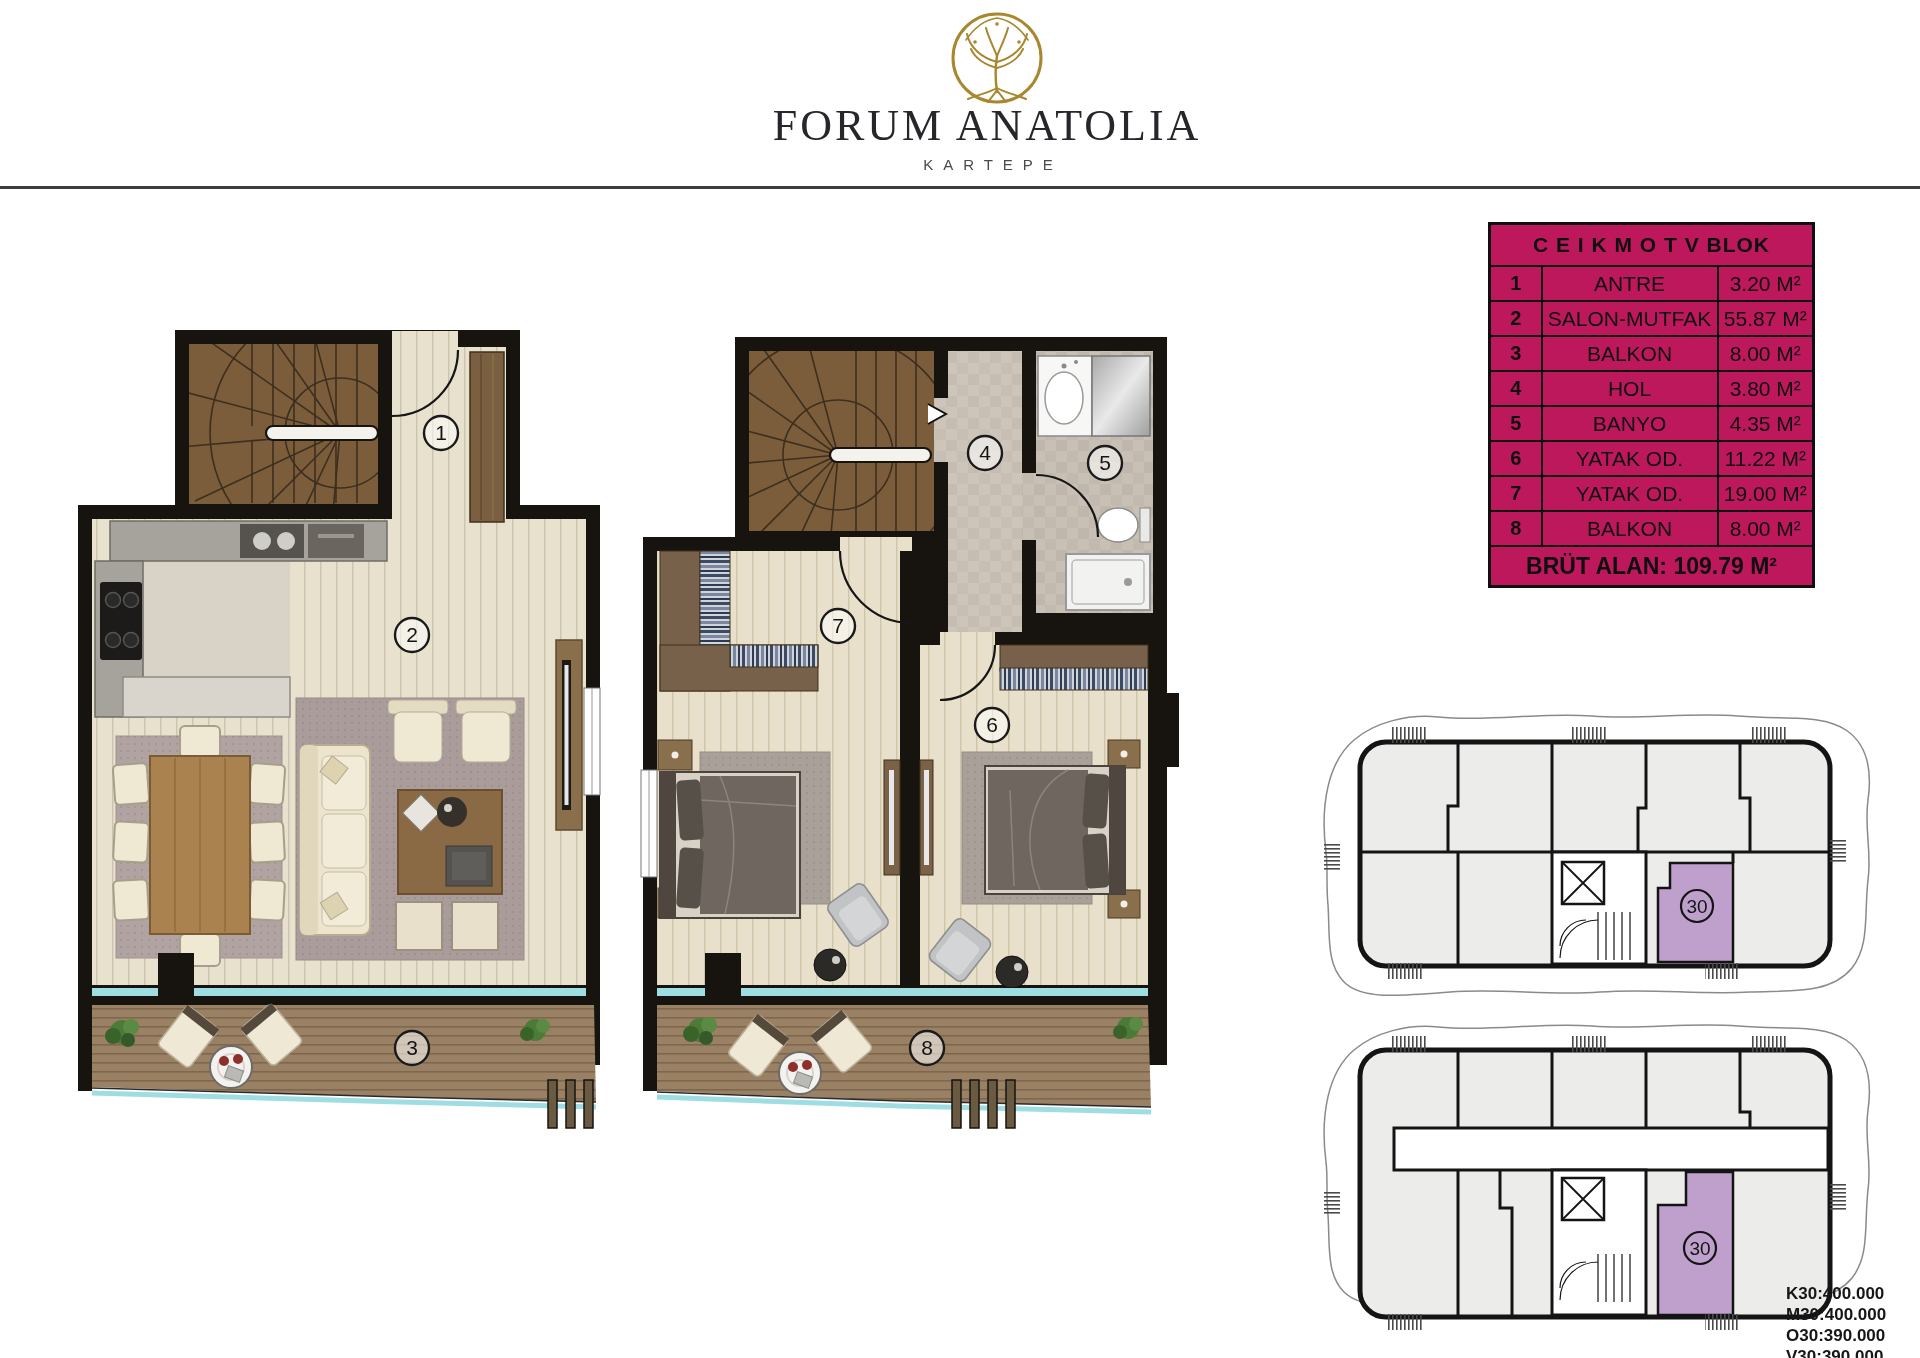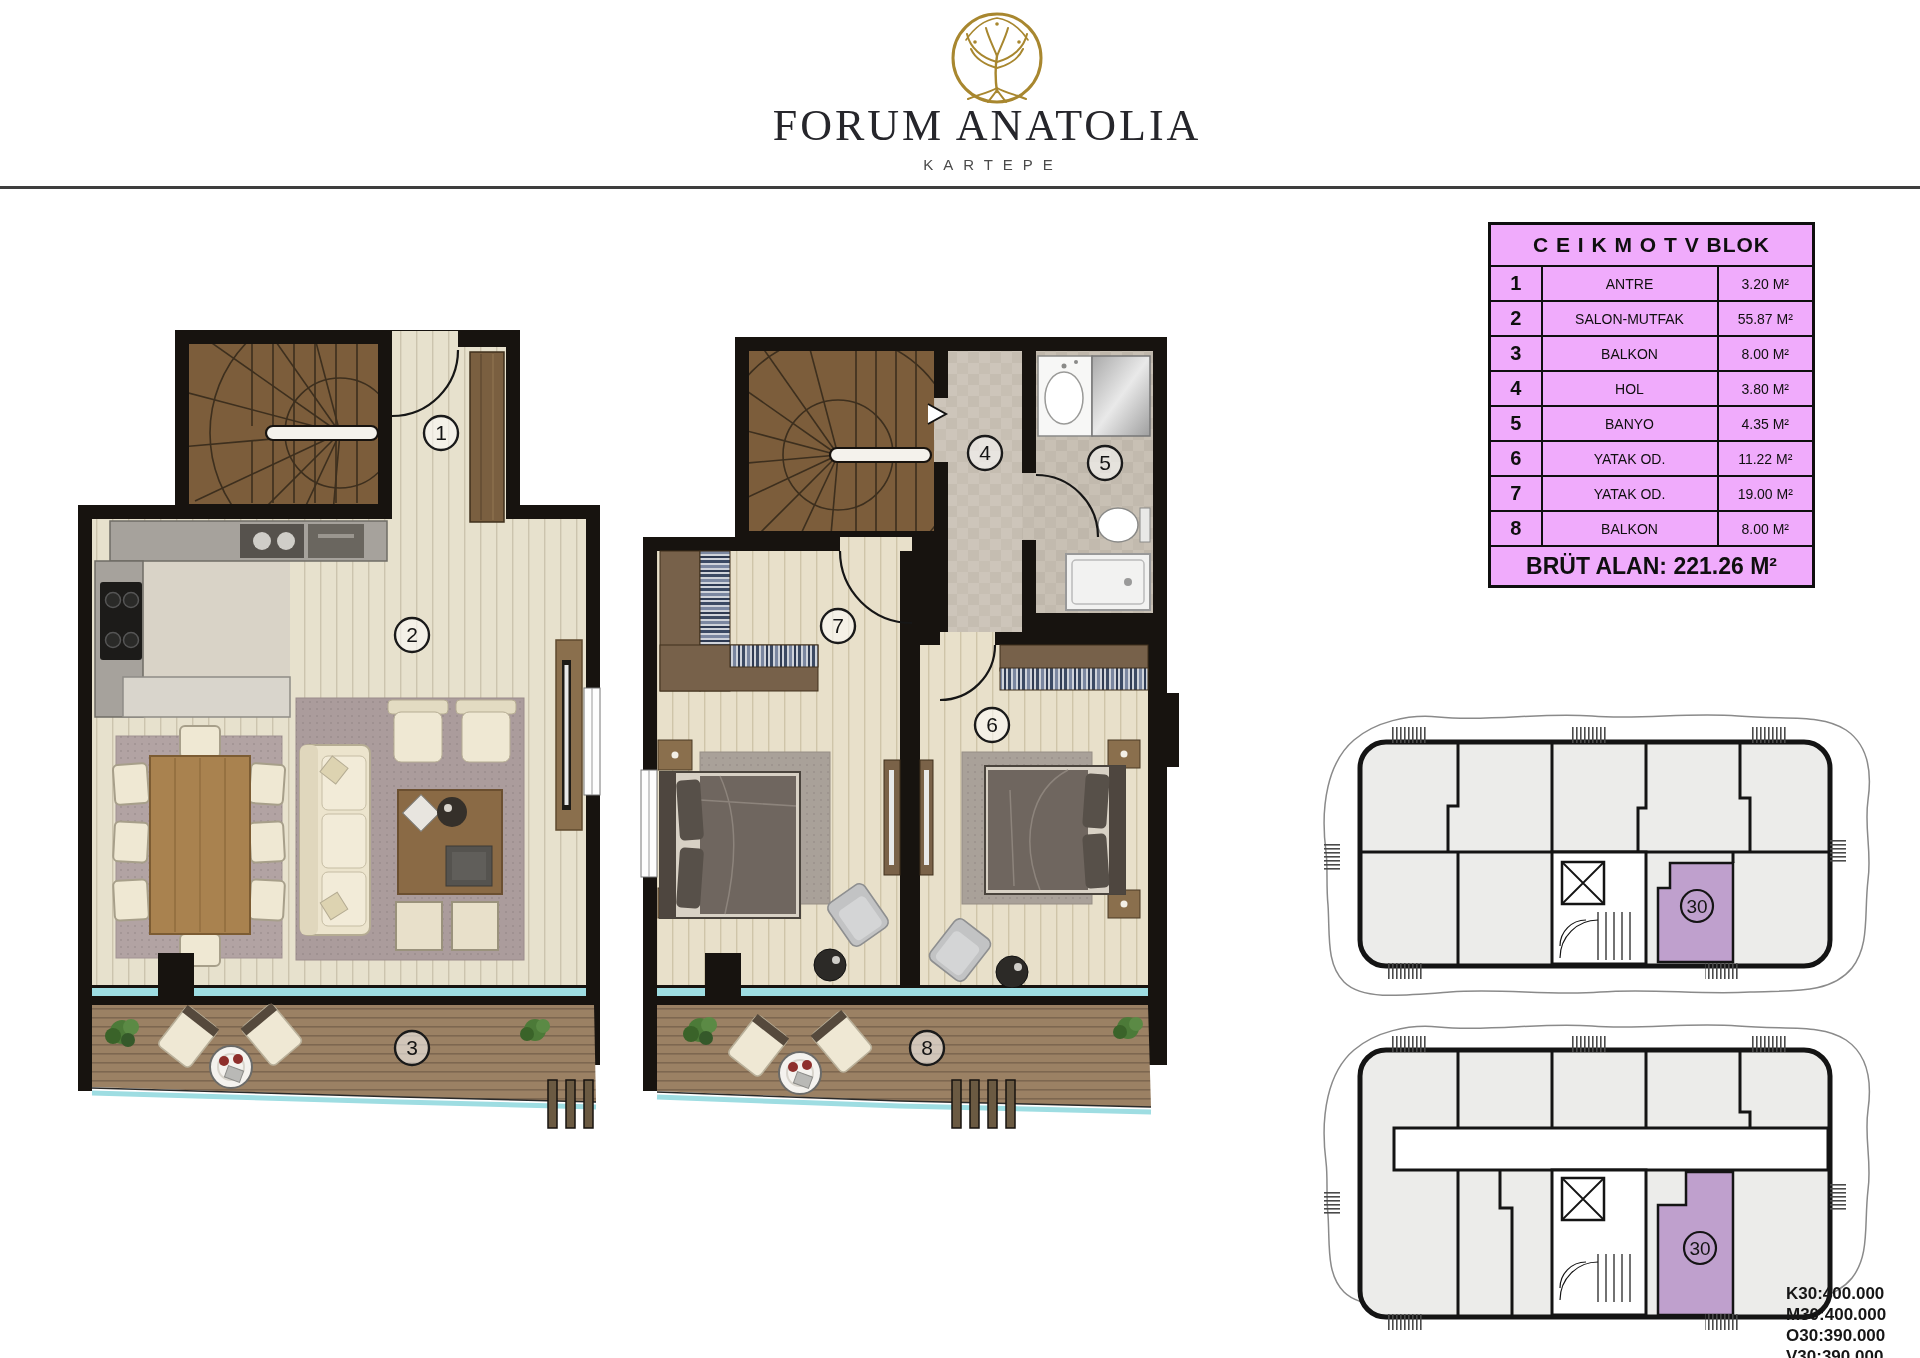--- a/index.html
+++ b/index.html
@@ -7,23 +7,23 @@
        font-family:"Liberation Sans",sans-serif;color:#111;}
   .stage{position:absolute;inset:0;padding-left:17px;}
   svg{position:absolute;left:0;top:0;}
   svg text{font-family:"Liberation Sans",sans-serif;}
   .brand{font-family:"Liberation Serif",serif;font-size:44px;letter-spacing:3px;fill:#26262b;}
   .brandsub{font-size:15px;letter-spacing:10px;fill:#4a4a4a;}
   .rlabel{font-size:21px;fill:#141414;}
   .klabel{font-size:19px;fill:#141414;}
   
   .areas-table{position:absolute;left:1488px;top:222px;width:324px;border-collapse:collapse;
-               table-layout:fixed;background:#f0abfc;}
+               table-layout:fixed;background:#be185d;}
   .areas-table td{border:2px solid #0f0f0f;text-align:center;vertical-align:middle;
-                  font-size:14px;color:#0f0f0f;padding:0;}
+                  font-size:21px;color:#0f0f0f;padding:0;}
   .areas-table{border:3px solid #0f0f0f;}
   .tbl-head td{height:40px;font-weight:bold;font-size:21px;letter-spacing:1px;}
   .tbl-sub td{height:31px;font-weight:bold;font-size:19px;}
   .tbl-row td{height:33px;}
   .tbl-row .cell-no{font-weight:bold;font-size:20px;}
   .tbl-foot td{height:38px;font-weight:bold;font-size:23px;}
   .col-no{width:52px;}.col-name{width:176px;}.col-area{width:96px;}
   
   .price-notes{position:absolute;left:1786px;top:1283px;font-weight:bold;font-size:17px;
                line-height:21px;color:#161616;}
@@ -614,21 +614,21 @@
     <td class="cell-no">7</td>
     <td>YATAK OD.</td>
     <td>19.00 M²</td>
         </tr>
   <tr class="tbl-row">
     <td class="cell-no">8</td>
     <td>BALKON</td>
     <td>8.00 M²</td>
         </tr>
   <tr class="tbl-foot">
-          <td colspan="3">BRÜT ALAN: 221.26 M²</td>
+          <td colspan="3">BRÜT ALAN: 109.79 M²</td>
         </tr>
 </tbody>
     </table>
 
 <div class="price-notes">
   <div>K30:400.000</div>
   <div>M30:400.000</div>
   <div>O30:390.000</div>
   <div>V30:390.000</div>
 </div>

